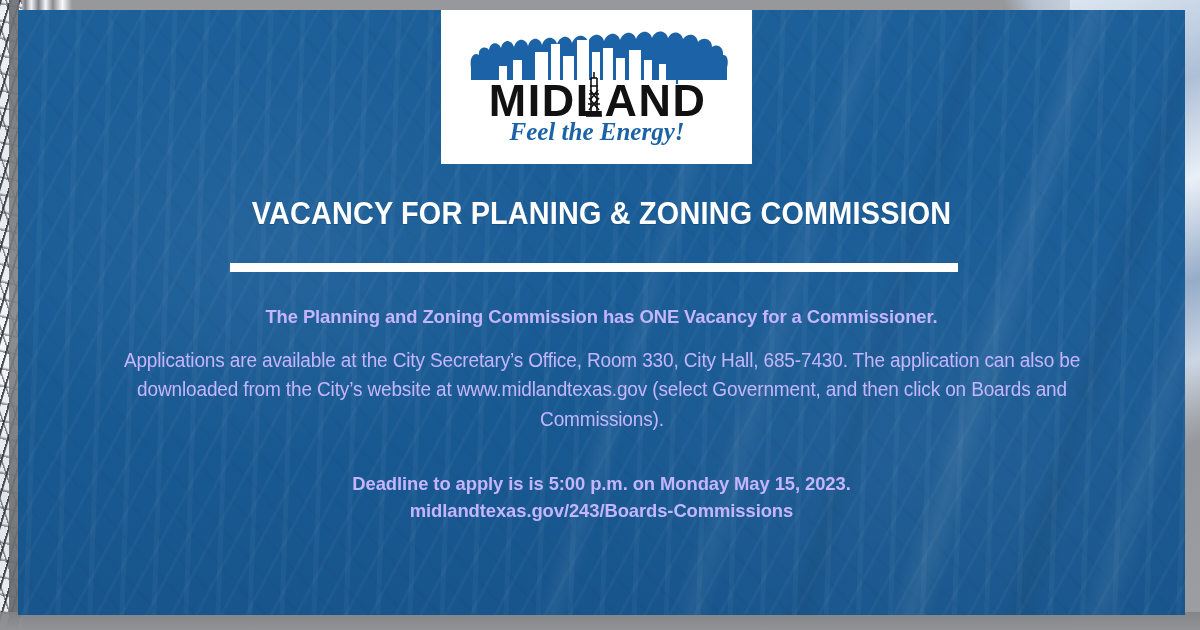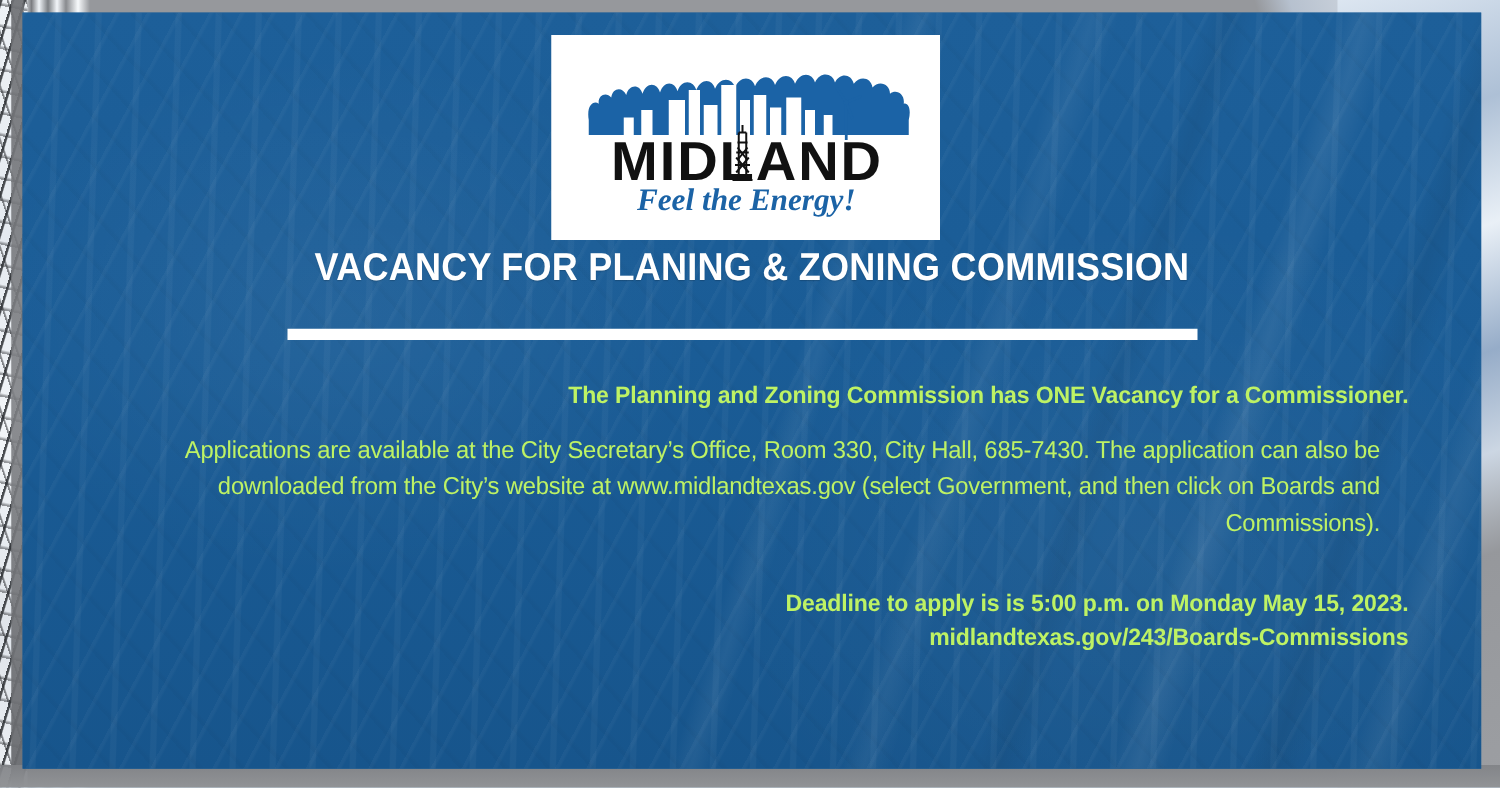--- a/index.html
+++ b/index.html
@@ -107,21 +107,20 @@
   .logo-card {
     position: absolute;
     left: 423px;
     top: -10px;
     width: 311px;
     height: 164px;
     background: #ffffff;
     display: flex;
     align-items: center;
     justify-content: center;
-    margin-top: 28px;
   }
   .logo-wrap {
     width: 268px;
     height: 124px;
     position: relative;
     margin-top: 4px;
   }
   .logo-svg { display: block; width: 268px; height: 124px; }
 
   
@@ -148,22 +147,22 @@
     height: 9px;
     background: #ffffff;
   }
 
   
   .body-block {
     position: absolute;
     left: 42px;
     right: 42px;
     top: 295px;
-    text-align: right;
-    color: #bef264;
+    text-align: center;
+    color: #c4b5fd;
   }
   .lede {
     font-size: 19px;
     font-weight: 700;
     line-height: 1.3;
     margin: 0 0 14px 0;
     letter-spacing: -0.1px;
     transform: scaleX(0.97);
   }
   .para {

